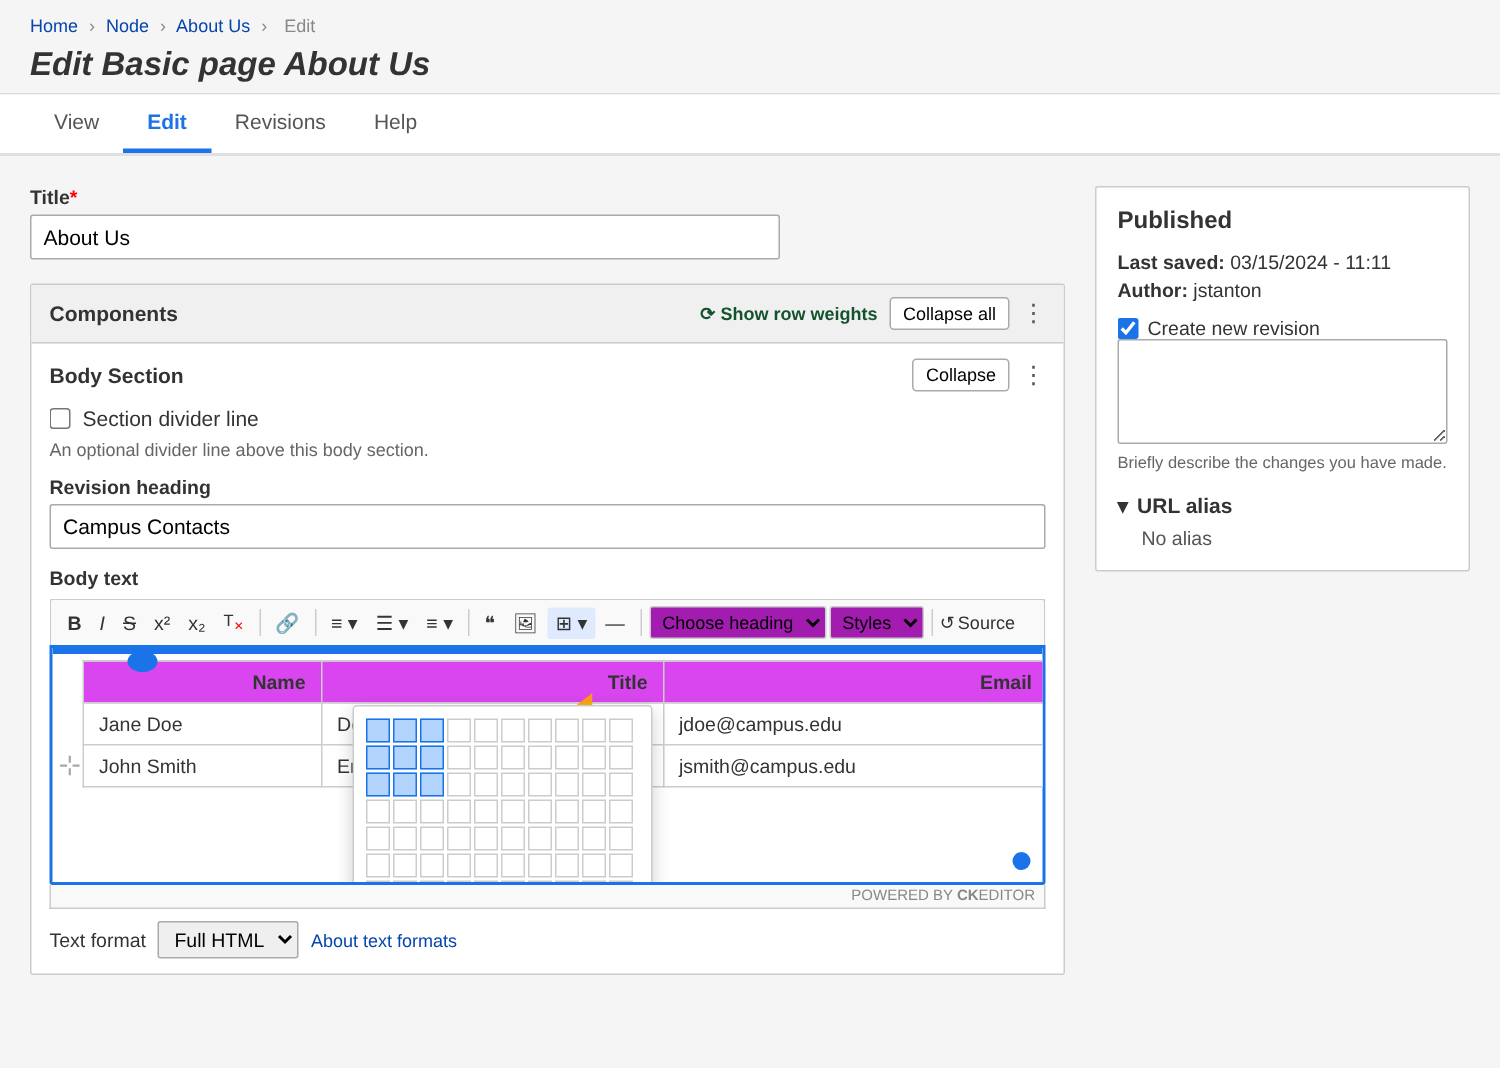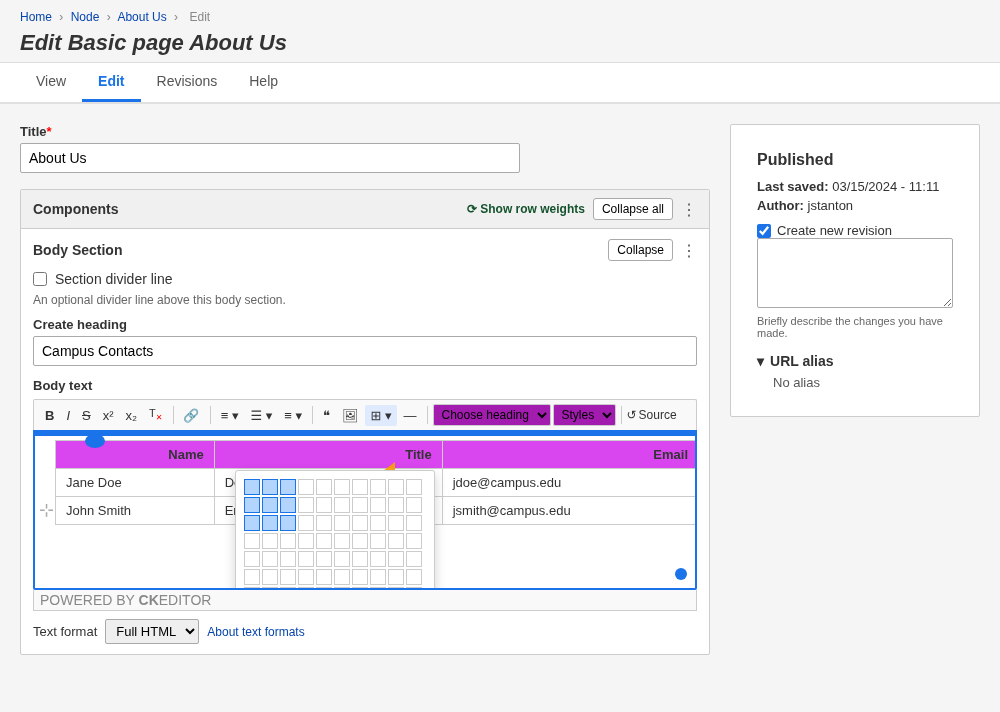--- a/index.html
+++ b/index.html
@@ -91,29 +91,29 @@
       top: 30px;
       left: 80px;
       pointer-events: none;
       z-index: 50;
     }
 
     
     .resize-dot { position: absolute; bottom: 8px; right: 8px; width: 12px; height: 12px; background: #1a73e8; border-radius: 50%; }
 
     
-    .ckeditor-footer { font-size: 14px; color: #888; padding: 2px 6px; background: #f9f9f9; border: 1px solid #ccc; border-top: none; }
+    .ckeditor-footer { font-size: 10px; color: #888; text-align: right; padding: 2px 6px; background: #f9f9f9; border: 1px solid #ccc; border-top: none; }
 
     
     .text-format-row { display: flex; align-items: center; gap: 8px; margin-top: 8px; font-size: 13px; }
     .text-format-select { border: 1px solid #aaa; border-radius: 2px; padding: 3px 6px; font-size: 13px; cursor: pointer; }
     .about-text-formats { font-size: 12px; color: #0645ad; text-decoration: none; }
 
     
-    .sidebar-box { background: #fff; border: 1px solid #ccc; border-radius: 2px; padding: 26px; margin-bottom: 14px; }
+    .sidebar-box { background: #fff; border: 1px solid #ccc; border-radius: 2px; padding: 14px; margin-bottom: 14px; }
     .sidebar-title { font-size: 16px; font-weight: bold; margin-bottom: 10px; }
     .sidebar-row { font-size: 13px; margin-bottom: 4px; }
     .sidebar-row strong { font-weight: bold; }
 
     .create-revision-row { display: flex; align-items: center; gap: 6px; margin-top: 10px; font-size: 13px; }
     .create-revision-row input[type=checkbox] { width: 14px; height: 14px; accent-color: #1a73e8; }
 
     .revision-log-label { font-size: 13px; font-weight: bold; margin-top: 10px; margin-bottom: 4px; }
     .revision-log-textarea { width: 100%; height: 70px; border: 1px solid #aaa; border-radius: 2px; padding: 5px; font-size: 12px; resize: vertical; }
     .revision-log-hint { font-size: 11px; color: #666; margin-top: 4px; }
@@ -180,21 +180,21 @@
         </div>
 
         
         <div class="section-divider-row">
           <input type="checkbox" style="">
           <span>Section divider line</span>
         </div>
         <div class="divider-hint">An optional divider line above this body section.</div>
 
         
-        <div class="field-label-sm">Create heading</div>
+        <div class="field-label-sm">Revision heading</div>
         <input class="text-input-full" type="text" style="margin-bottom: 12px;" value="Campus Contacts">
 
         
         <div class="body-text-label">Body text</div>
 
         
         <div class="editor-toolbar">
           <button class="tb-btn"><strong>B</strong></button>
           <button class="tb-btn"><em>I</em></button>
           <button class="tb-btn"><s>S</s></button>

